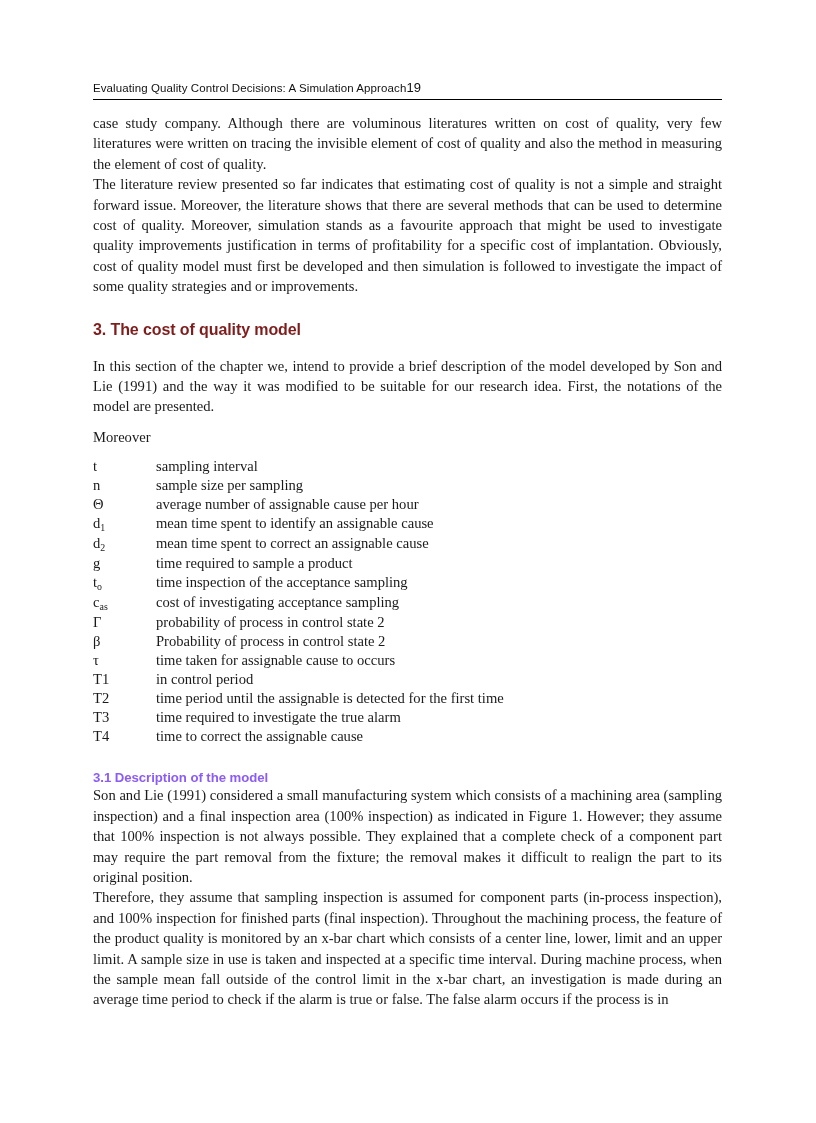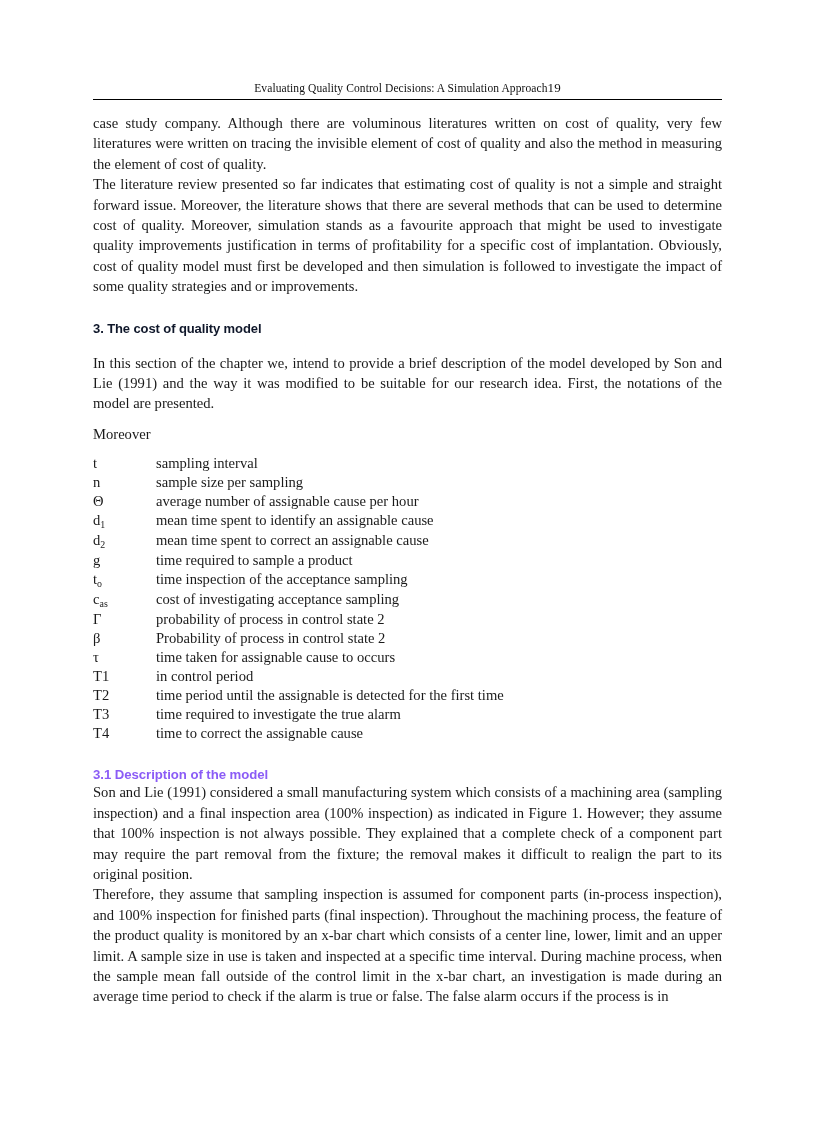--- a/index.html
+++ b/index.html
@@ -18,22 +18,22 @@
   }
 
   
   .page-header {
     position: absolute;
     left: 93px;
     top: 80px;
     width: 629px;
     display: flex;
     align-items: baseline;
-    justify-content: center;
-    font-family: Liberation Serif, serif;
+    justify-content: flex-start;
+    font-family: Liberation Sans, sans-serif;
     font-size: 11.5px;
     letter-spacing: 0.1px;
     color: #111111;
   }
   .page-header .header-title { white-space: nowrap; }
   .page-header .header-pageno { font-size: 13px; }
   .header-rule {
     position: absolute;
     left: 93px;
     top: 99px;
@@ -61,24 +61,24 @@
   p.body-par.last-line-natural { text-align-last: left; }
 
   .gap-sm { height: 10px; }
   .gap-md { height: 17px; }
   .gap-lg { height: 24px; }
 
   
   h2.sec-head {
     margin: 0;
     font-family: "Liberation Sans", "DejaVu Sans", sans-serif;
-    font-size: 13px;
+    font-size: 16px;
     font-weight: bold;
     letter-spacing: -0.1px;
-    color: #0f172a;
+    color: #7f1d1d;
   }
   h3.subsec-head {
     margin: 0;
     font-family: "Liberation Sans", "DejaVu Sans", sans-serif;
     font-size: 13.2px;
     font-weight: bold;
     letter-spacing: -0.05px;
     color: #8b5cf6;
   }
 

